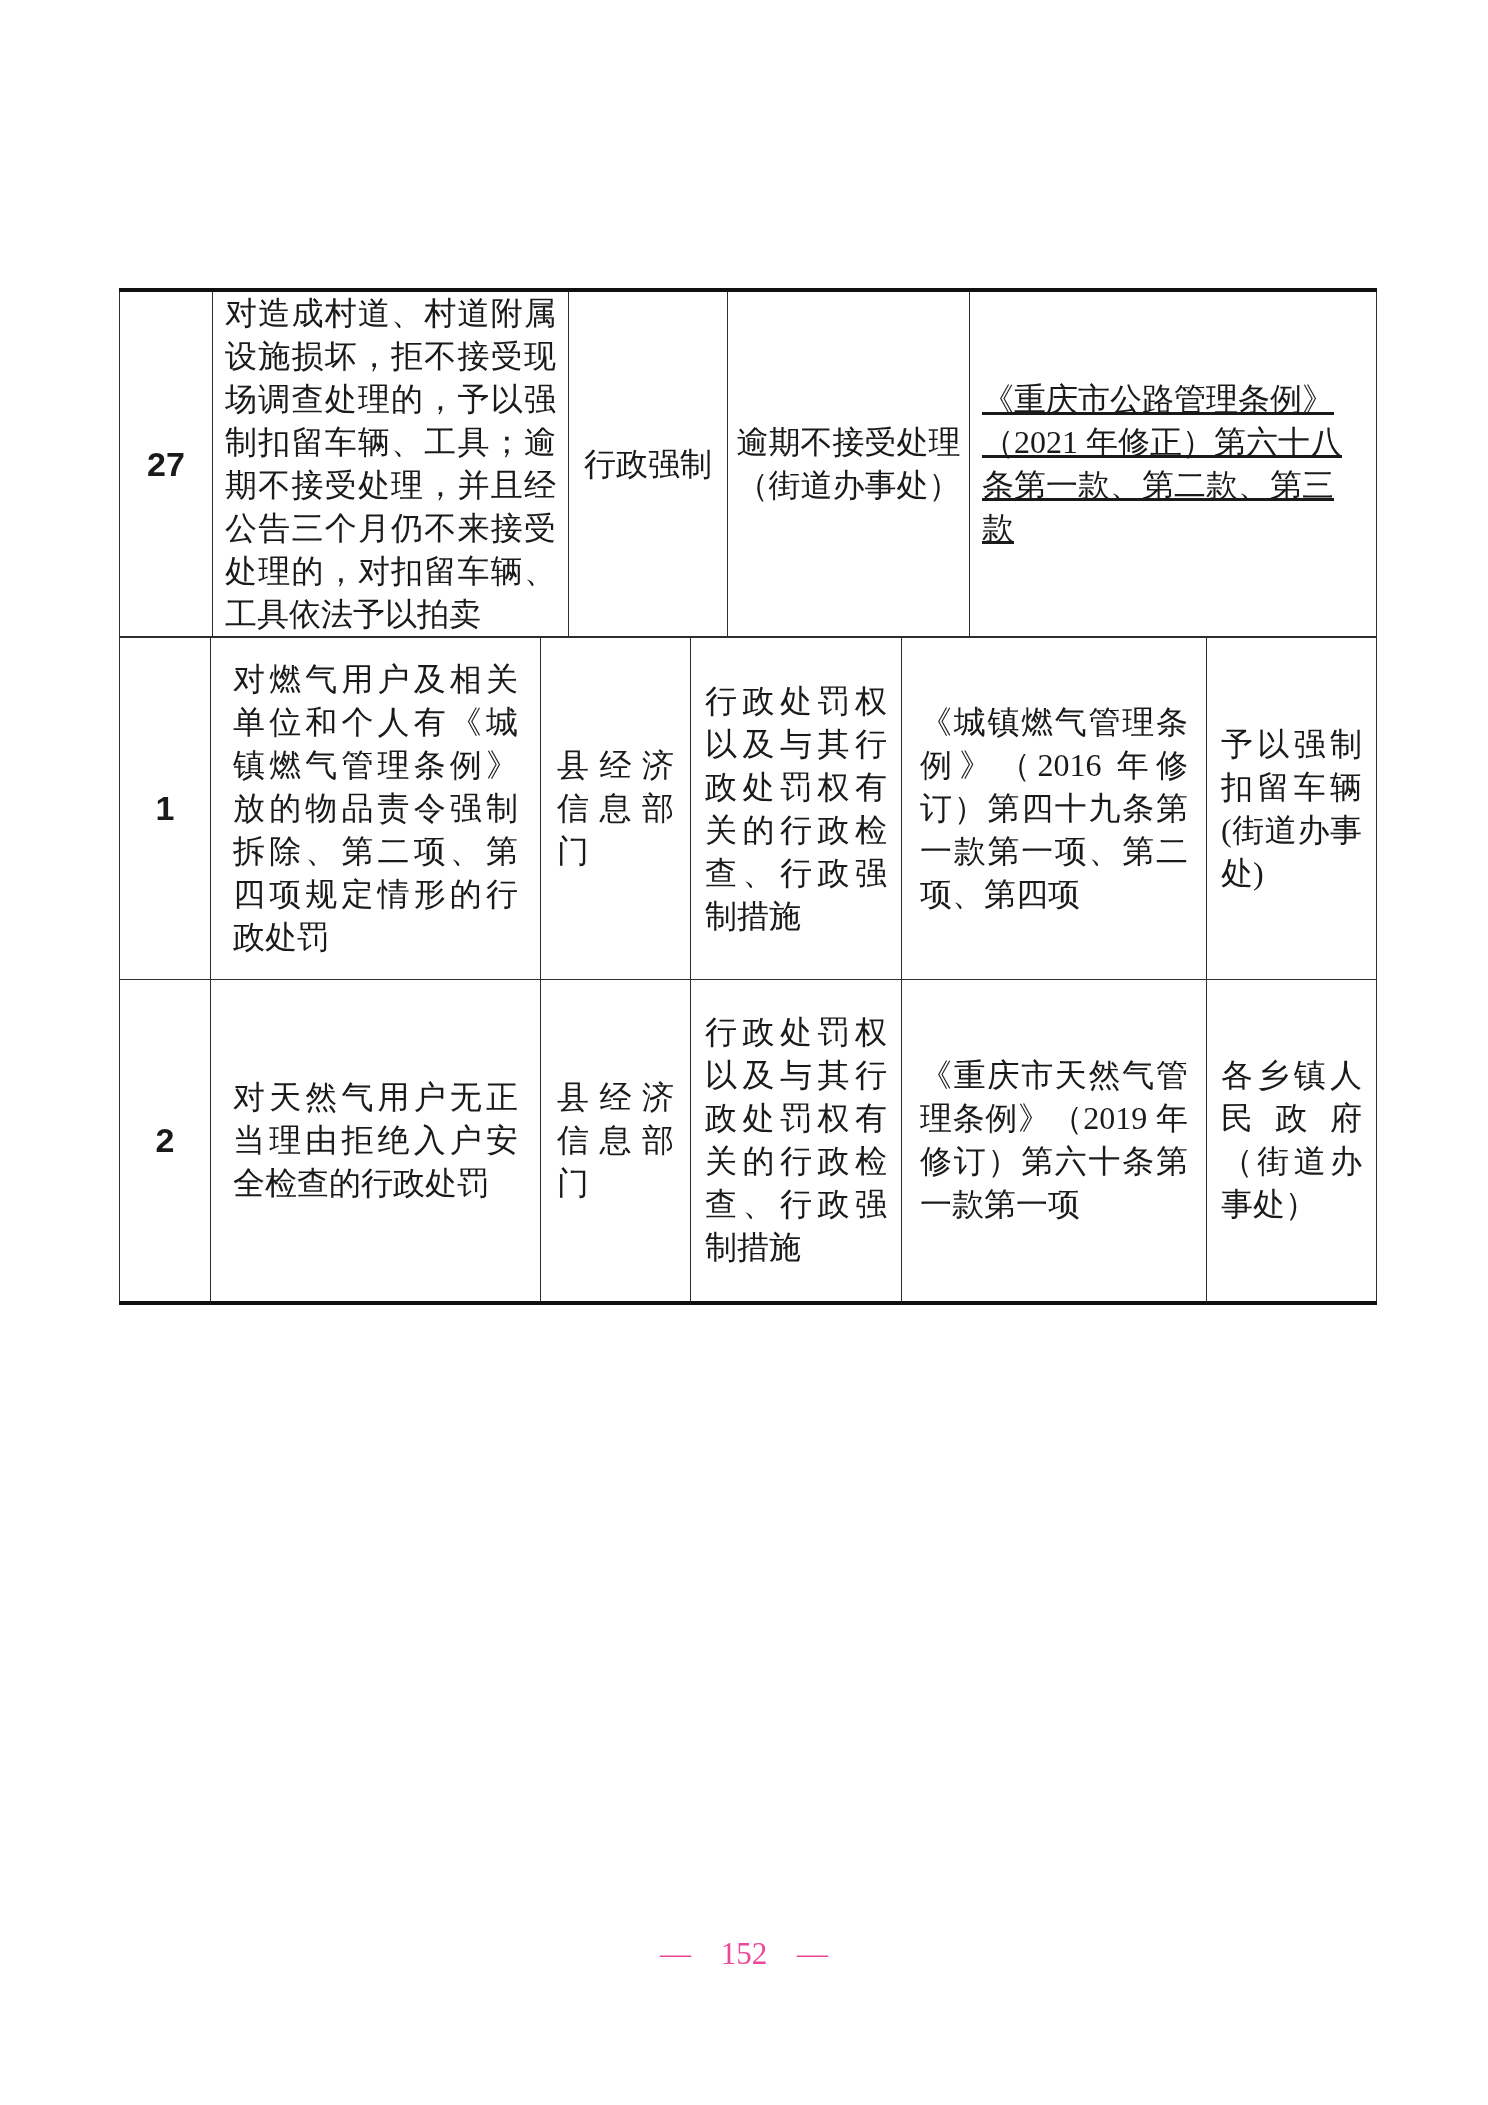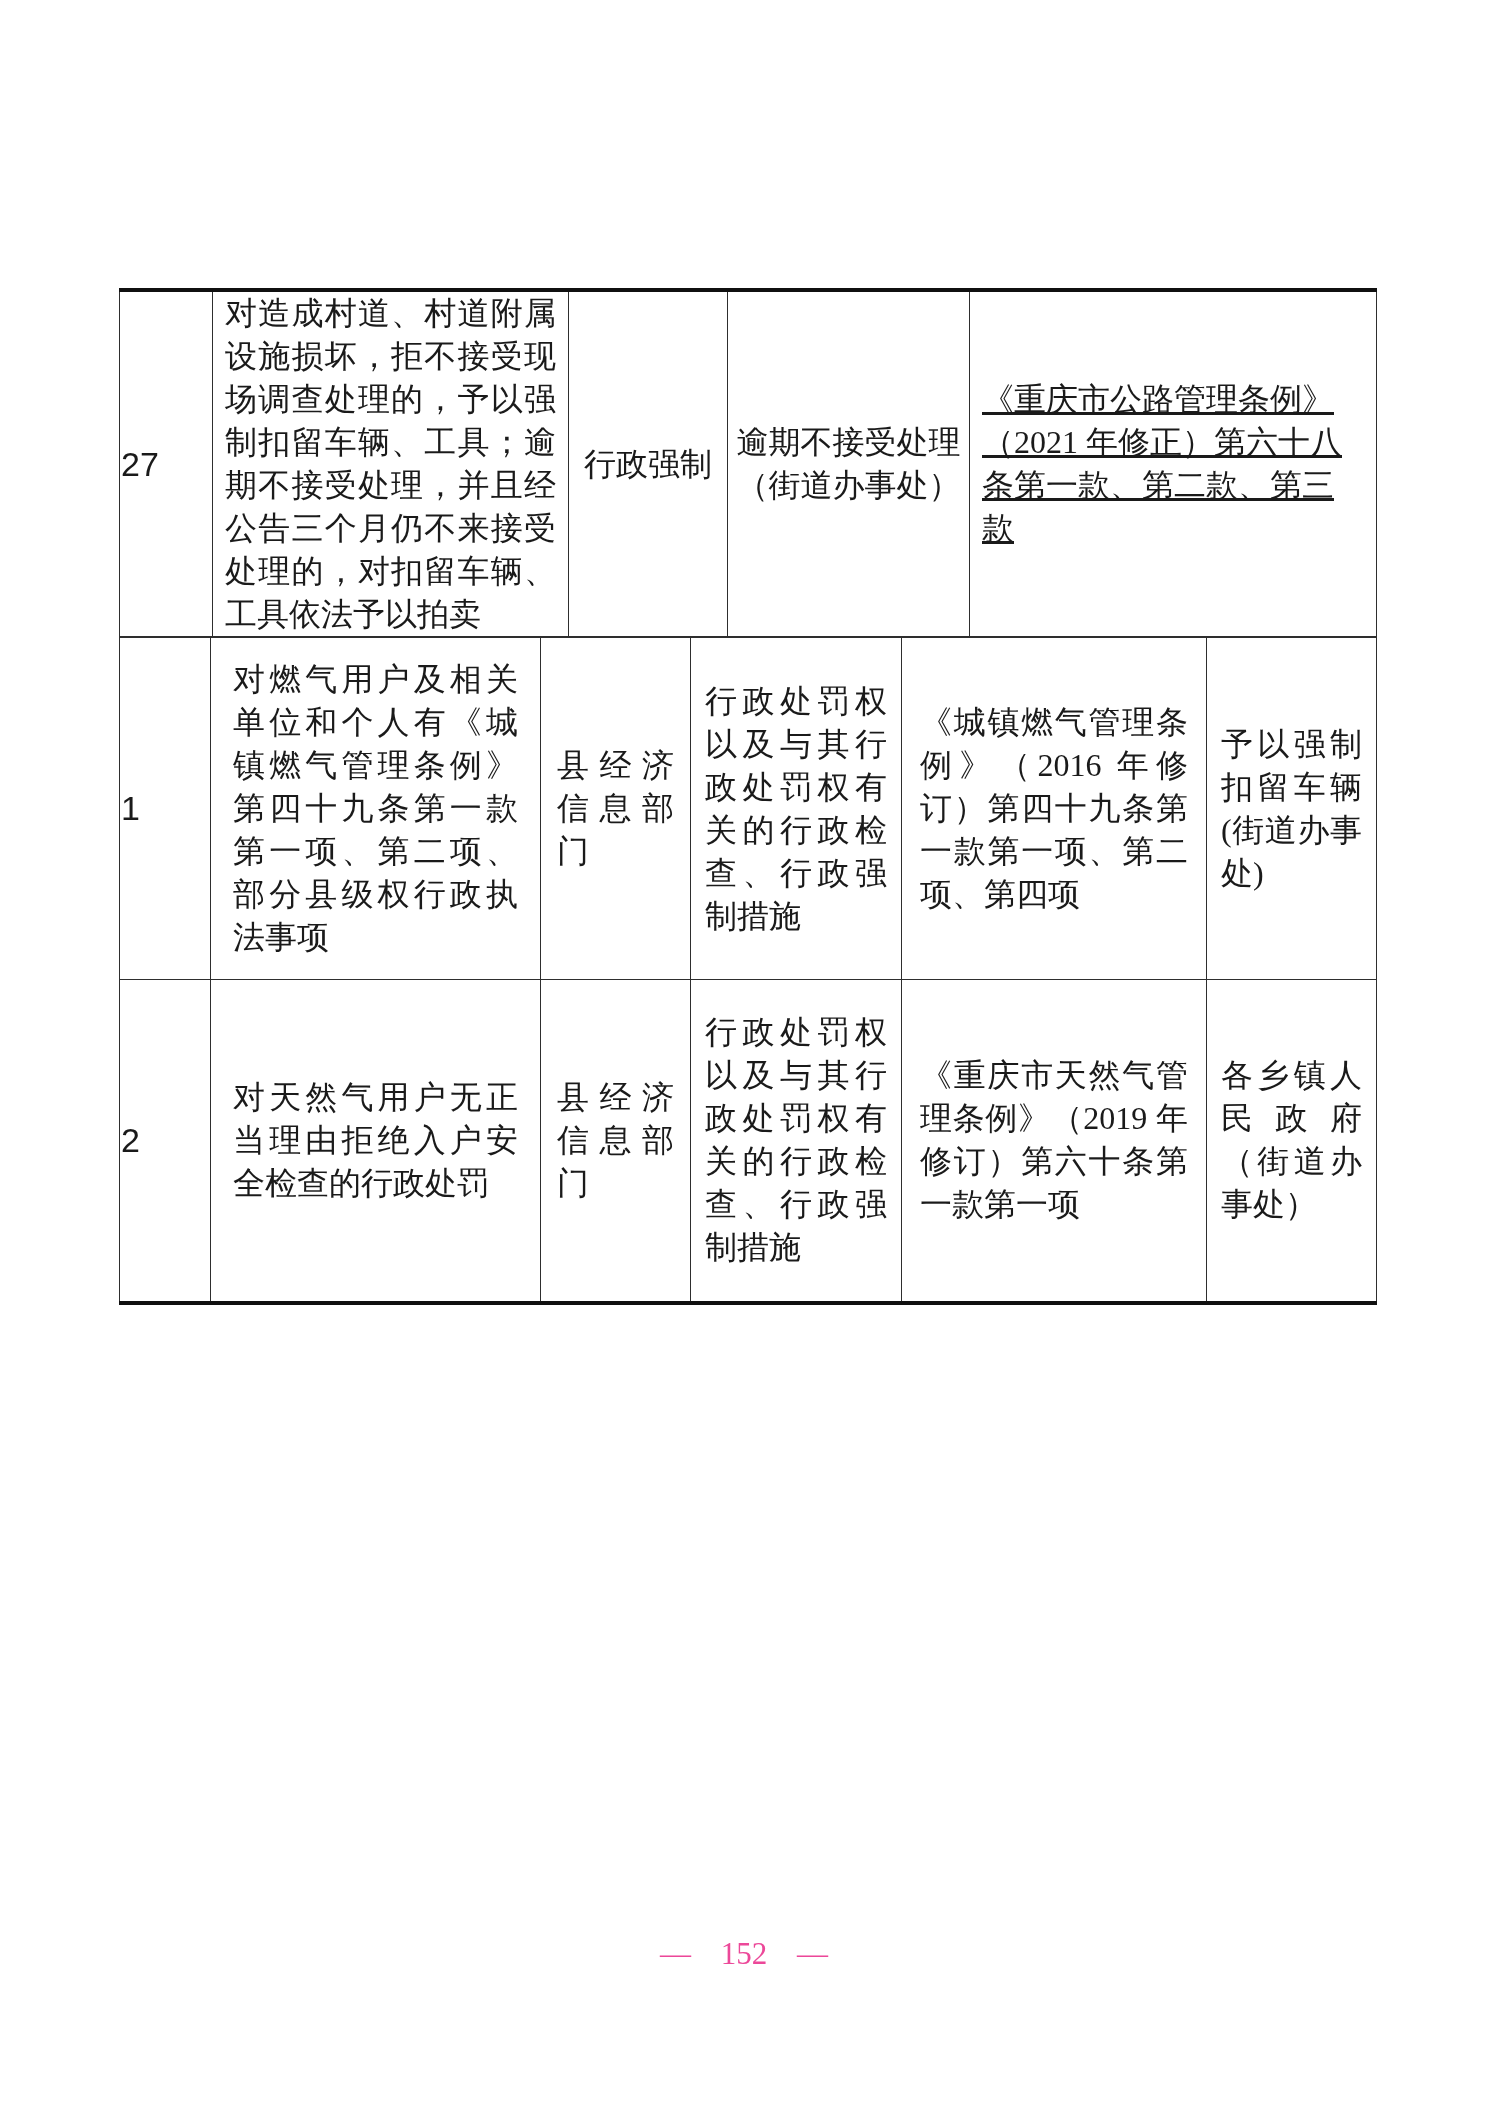--- a/index.html
+++ b/index.html
@@ -13,21 +13,21 @@
   td,th{
     border:1.5px solid #2e2e2e;
     vertical-align:middle;
     font-size:32px;line-height:43px;font-weight:normal;
     overflow:hidden;box-sizing:border-box;
   }
   .t1{border-top:4px solid #101010;}
   .t2{border-bottom:4px solid #101010;}
   .num{
     font-family:"Liberation Sans","DejaVu Sans",sans-serif;
-    font-size:34px;font-weight:400;text-align:left;
+    font-size:34px;font-weight:700;text-align:center;
   }
   .j{text-align:justify;}
   .c{text-align:center;}
   .pre{white-space:pre-line;text-decoration:underline;}
   .pad12{padding:0 12px;}
   .pad14{padding:0 14px;}
   .pad16{padding:0 16px;}
   .pad18{padding:8px 18px;}
   .pad22{padding:0 22px;}
   .pad8{padding:0 8px;}
@@ -80,21 +80,21 @@
       <col style="width:91px">
         <col style="width:330px">
         <col style="width:150px">
       <col style="width:211px">
         <col style="width:305px">
         <col style="width:170px">
     </colgroup>
     <tbody>
     <tr style="height:342px">
       <td class="num">1</td>
-      <td class="j pad22">对燃气用户及相关单位和个人有《城镇燃气管理条例》第四十九条第一款第一项、第二项、部分县级权行政执法事项</td>
+      <td class="j pad22">对燃气用户及相关单位和个人有《城镇燃气管理条例》放的物品责令强制拆除、第二项、第四项规定情形的行政处罚</td>
       <td class="j pad16">县经济信息部门</td>
       <td class="j pad14">行政处罚权以及与其行政处罚权有关的行政检查、行政强制措施</td>
       <td class="j pad18">《城镇燃气管理条例》（2016 年修订）第四十九条第一款第一项、第二项、第四项</td>
       <td class="j pad14">予以强制扣留车辆(街道办事处)</td>
     </tr>
     <tr style="height:323px">
       <td class="num">2</td>
       <td class="j pad22">对天然气用户无正当理由拒绝入户安全检查的行政处罚</td>
       <td class="j pad16">县经济信息部门</td>
       <td class="j pad14">行政处罚权以及与其行政处罚权有关的行政检查、行政强制措施</td>

